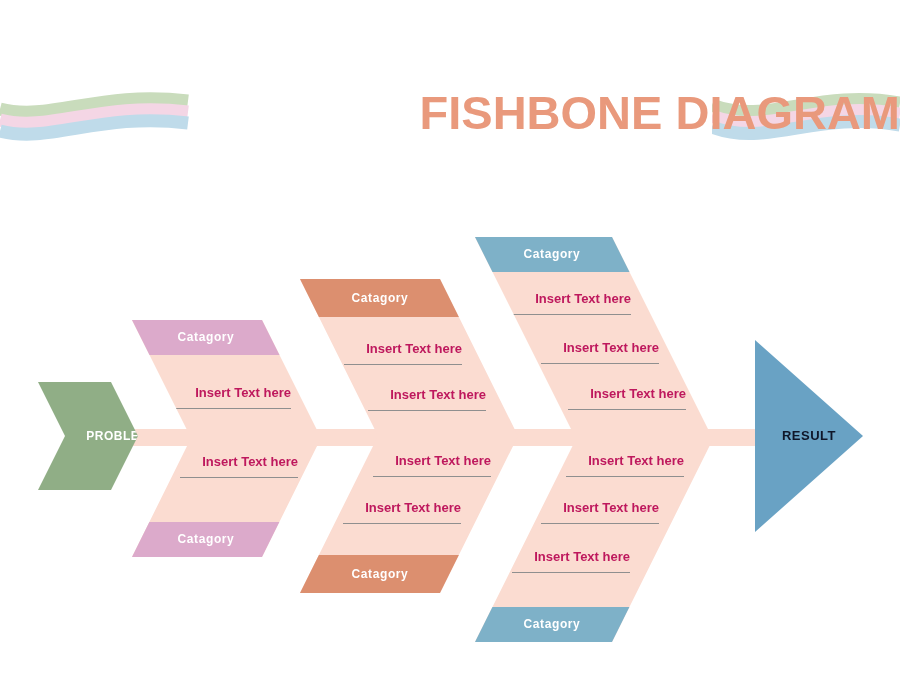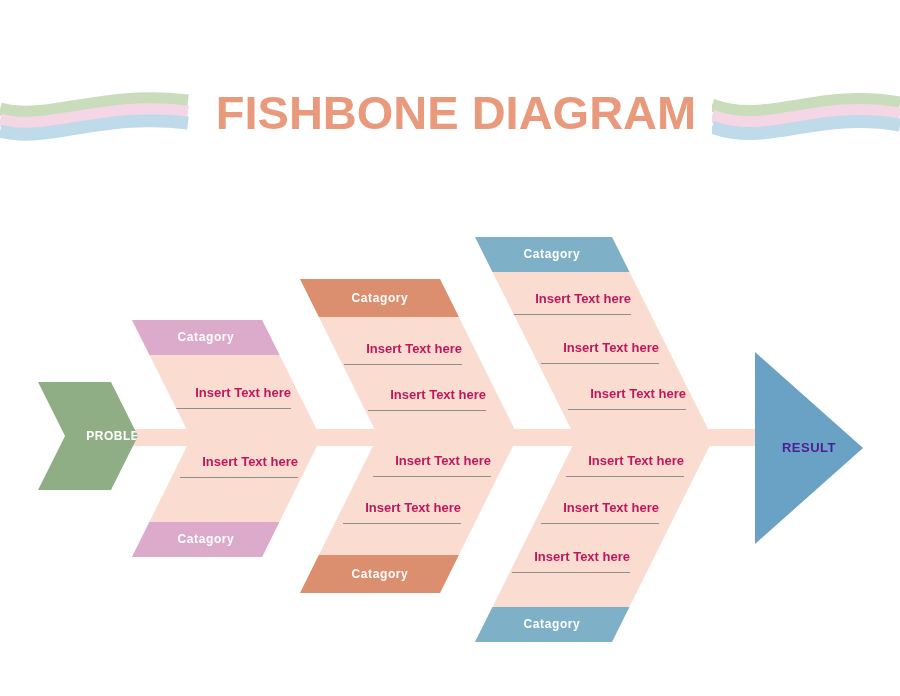--- a/index.html
+++ b/index.html
@@ -4,21 +4,21 @@
 <style>
   html,body{margin:0;padding:0;}
   body{
     width:900px;height:696px;position:relative;background:#ffffff;
     font-family:"Liberation Sans", sans-serif;overflow:hidden;
   }
   .abs{position:absolute;}
 
   
   .title{
-    left:0;right:0;top:84px;text-align:center;
+    left:0;right:0;top:84px;text-align:right;
     font-size:47px;line-height:58px;font-weight:bold;letter-spacing:0px;
     color:#e9997c;
     margin-left:12px;
   }
 
   
   .ribbon-left{left:0;top:90px;}
   .ribbon-right{left:712px;top:90px;}
 
   
@@ -28,23 +28,23 @@
   .problem{
     left:38px;top:382px;width:100px;height:108px;background:#90ae86;
     clip-path:polygon(0 0,73px 0,100px 54px,73px 108px,0 108px,27px 54px);
     color:#fff;font-weight:bold;font-size:12px;letter-spacing:0.5px;
     line-height:108px;text-align:center;padding-left:30px;box-sizing:content-box;
     width:100px;
   }
 
   
   .result{
-    left:755px;top:352px;width:108px;height:192px;background:#69a2c4;
+    left:755px;top:340px;width:108px;height:192px;background:#69a2c4;
     clip-path:polygon(0 0,108px 96px,0 192px);
-    color:#4c1d95;font-weight:bold;font-size:13px;letter-spacing:0.5px;
+    color:#0f172a;font-weight:bold;font-size:13px;letter-spacing:0.5px;
     line-height:192px;text-align:center;
   }
 
   
   .chev{background:#fbdcd1;}
   .chev1{
     left:132px;top:320px;width:189px;height:237px;
     clip-path:polygon(0 0,130px 0,189px 118px,130px 237px,0 237px,59px 118px);
   }
   .chev2{

